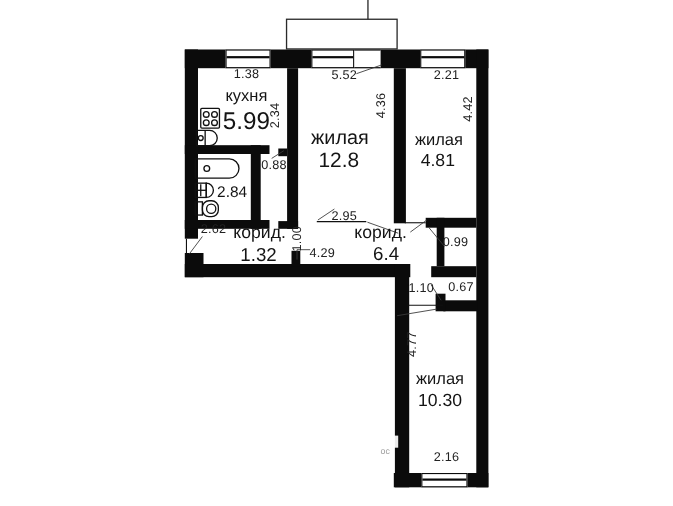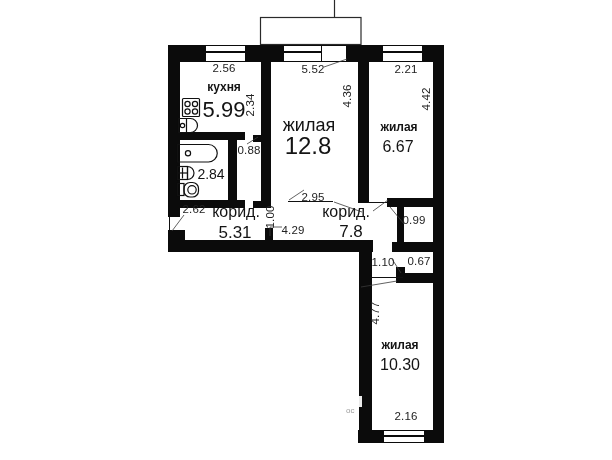--- a/index.html
+++ b/index.html
@@ -6,21 +6,21 @@
   .stage{position:relative;width:612px;height:460px;background:#fff;overflow:hidden;
          font-family:"Liberation Sans",sans-serif;}
   .w{position:absolute;background:#0b0b0b;}
   .win{position:absolute;background:#fff;border:1.5px solid #0b0b0b;box-sizing:border-box;}
   .win .wline{position:absolute;left:0;right:0;top:35%;height:2px;background:#0b0b0b;}
   .opening{position:absolute;background:#fff;border-top:1.2px solid #0b0b0b;border-bottom:1.2px solid #0b0b0b;box-sizing:border-box;}
   svg{position:absolute;left:0;top:0;pointer-events:none;}
   .lbl{position:absolute;transform:translate(-50%,-50%);color:#141414;white-space:nowrap;line-height:1;}
   .rot{transform:translate(-50%,-50%) rotate(-90deg);}
   .dim{font-size:11.5px;color:#222;letter-spacing:.2px;}
-  .rm{font-size:12px;font-weight:bold;}
+  .rm{font-size:15px;}
   .rm-big{font-size:18px;}
   .ar{font-size:16px;}
   .wm{position:absolute;font-size:8px;color:#8a8a8a;opacity:.85;}
 </style>
 </head>
 <body>
 
 <div class="stage">
 
   <div class="w" style="left:168px;top:45px;width:276px;height:17px;"></div>
@@ -99,32 +99,32 @@
       <rect x="177.5" y="183.5" width="6.5" height="12"></rect>
       <rect x="184" y="182.5" width="14.5" height="14.5" rx="6"></rect>
       <circle cx="192" cy="189.8" r="4.2"></circle>
     </g>
     <rect x="353" y="396" width="9" height="11" fill="#fff" opacity="0.92"></rect>
   </svg>
 
   <span class="lbl rm" style="left:224px;top:87px;">кухня</span>
   <span class="lbl" style="left:224px;top:110px;font-size:22px;">5.99</span>
   <span class="lbl rm-big" style="left:309px;top:125px;">жилая</span>
-  <span class="lbl" style="left:308px;top:146px;font-size:24px;">12.8</span>
+  <span class="lbl" style="left:308px;top:146px;font-size:19px;">12.8</span>
   <span class="lbl rm" style="left:399px;top:127px;">жилая</span>
-  <span class="lbl ar" style="left:398px;top:147px;">6.67</span>
+  <span class="lbl ar" style="left:398px;top:147px;">4.81</span>
   <span class="lbl rm" style="left:400px;top:345px;">жилая</span>
   <span class="lbl ar" style="left:400px;top:365px;">10.30</span>
   <span class="lbl" style="left:211px;top:174px;font-size:14px;">2.84</span>
   <span class="lbl ar" style="left:236px;top:212px;">корид.</span>
-  <span class="lbl" style="left:235px;top:232px;font-size:17px;">5.31</span>
+  <span class="lbl" style="left:235px;top:232px;font-size:17px;">1.32</span>
   <span class="lbl ar" style="left:346px;top:212px;">корид.</span>
-  <span class="lbl" style="left:351px;top:231px;font-size:17px;">7.8</span>
+  <span class="lbl" style="left:351px;top:231px;font-size:17px;">6.4</span>
 
-  <span class="lbl dim" style="left:224px;top:69px;">2.56</span>
+  <span class="lbl dim" style="left:224px;top:69px;">1.38</span>
   <span class="lbl dim" style="left:313px;top:70px;">5.52</span>
   <span class="lbl dim" style="left:406px;top:70px;">2.21</span>
   <span class="lbl dim rot" style="left:251px;top:105px;">2.34</span>
   <span class="lbl dim rot" style="left:348px;top:96px;">4.36</span>
   <span class="lbl dim rot" style="left:427px;top:99px;">4.42</span>
   <span class="lbl dim" style="left:249px;top:151px;">0.88</span>
   <span class="lbl dim" style="left:313px;top:186px;margin-top:12px;">2.95</span>
   <span class="lbl dim" style="left:194px;top:210px;">2.62</span>
   <span class="lbl dim rot" style="left:271px;top:217px;">1.00</span>
   <span class="lbl dim" style="left:293px;top:231px;">4.29</span>

